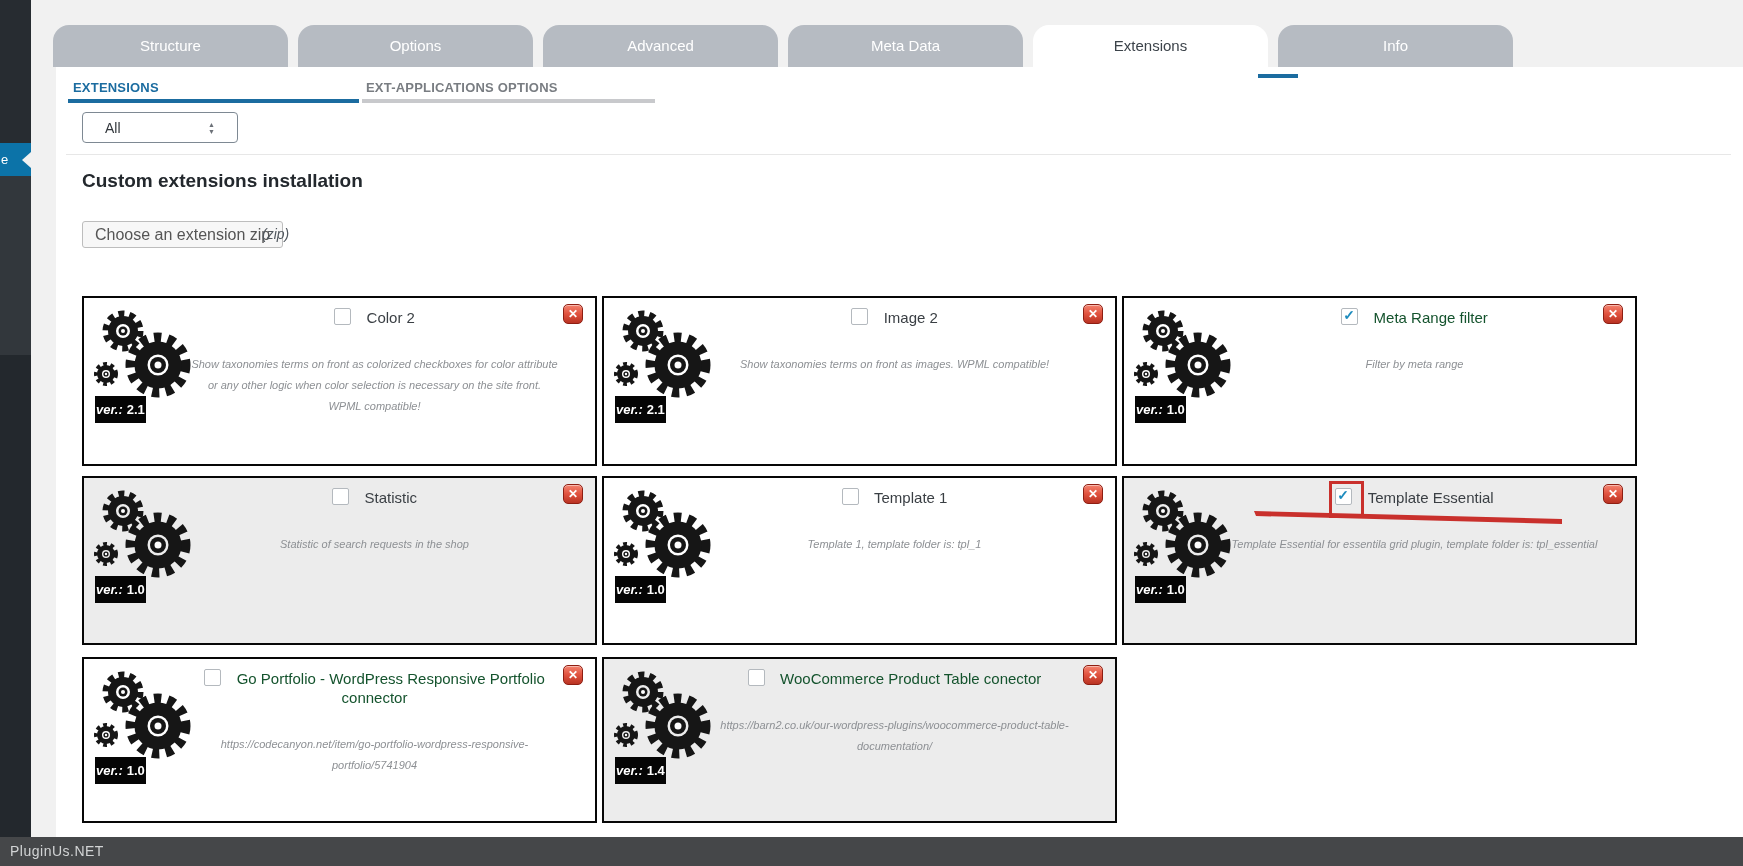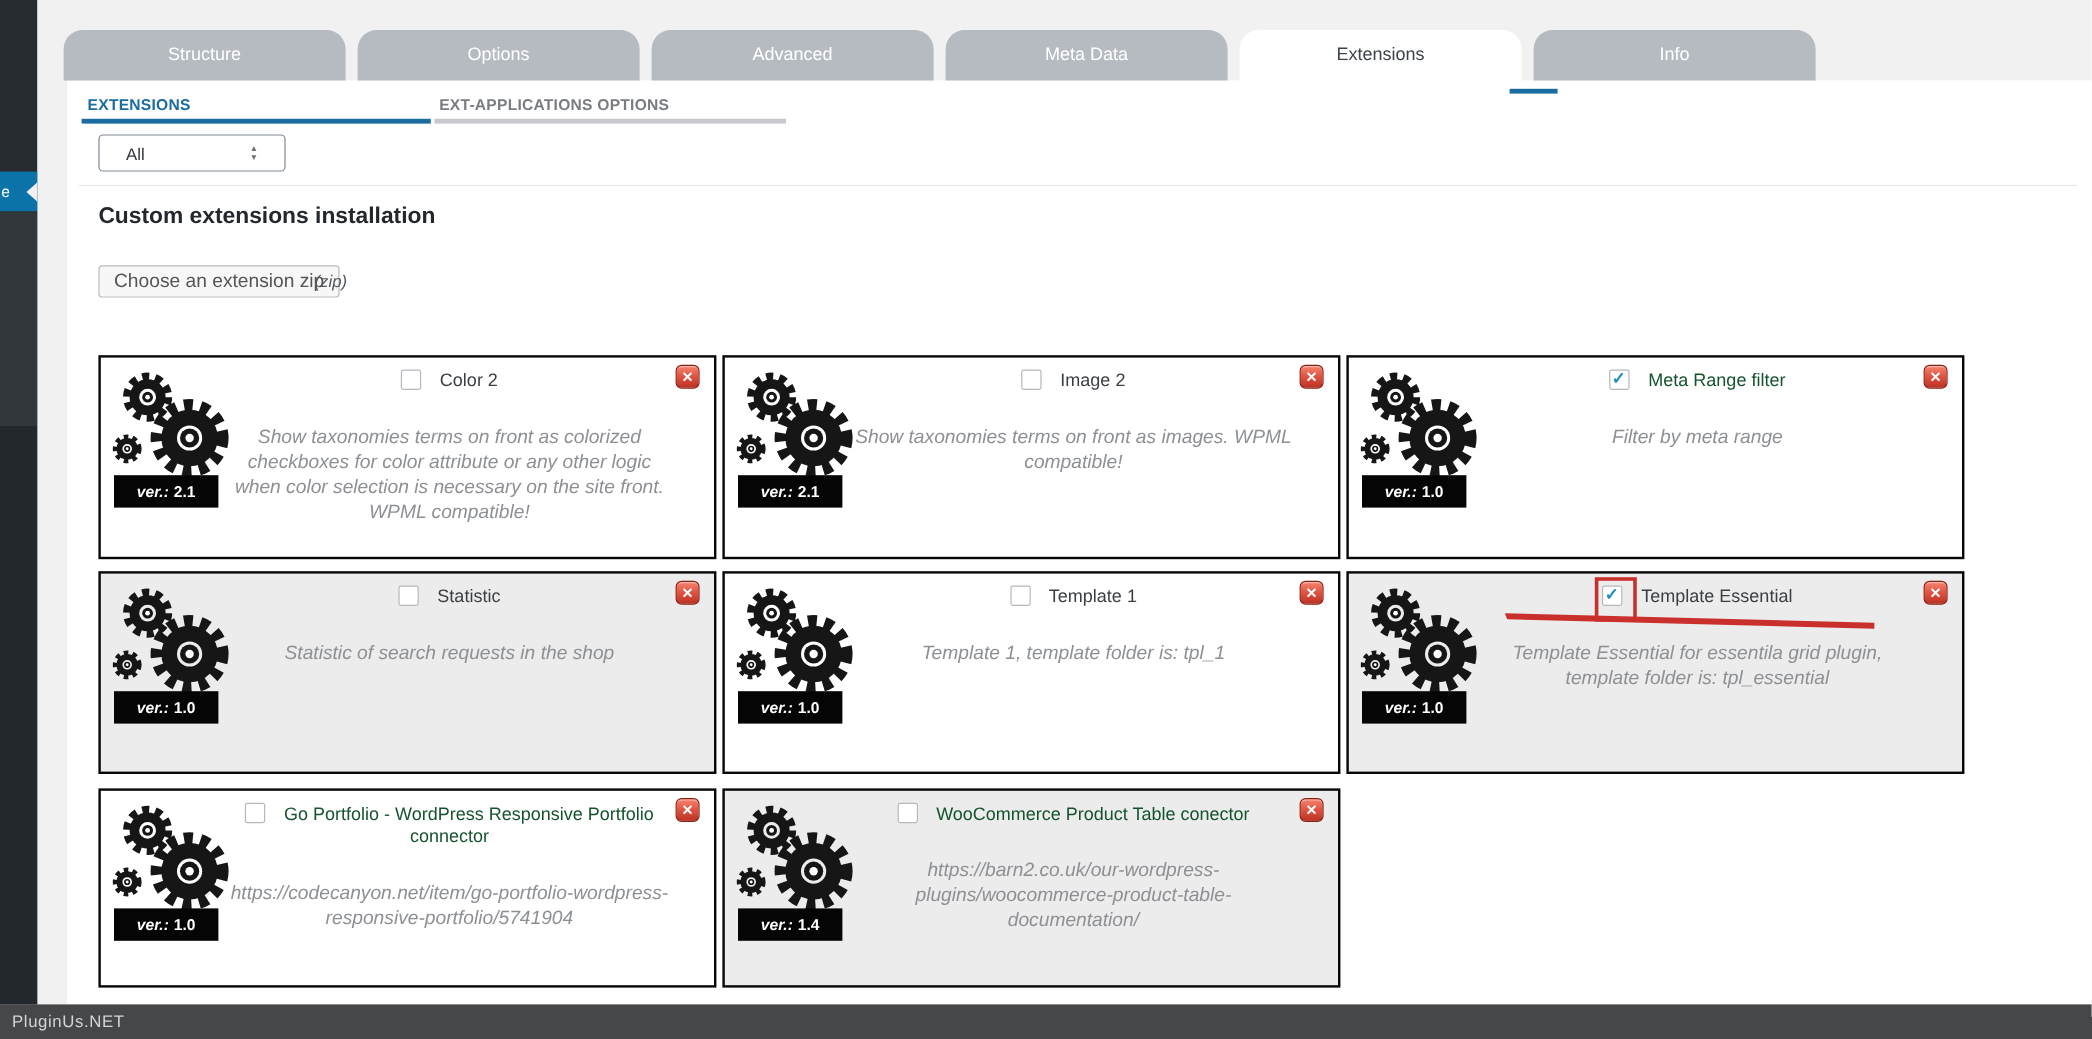--- a/index.html
+++ b/index.html
@@ -46,38 +46,38 @@
   .zip-hint { position:absolute; left:262px; top:226px; font-size:14px; font-style:italic; color:#50575e; }
   
   .grid { position:absolute; left:82px; top:296px; }
   .grid-row { display:flex; gap:5px; }
   .row-0 .card { height:170px; } .row-1 .card { height:169px; } .row-2 .card { height:166px; }
   .row-0 { margin-bottom:10px; } .row-1 { margin-bottom:12px; }
   .card { position:relative; width:515px; border:2px solid #070707; flex:none; }
   .card.bg-white { background:#fff; } .card.bg-gray { background:#ececec; }
   .gears { position:absolute; left:8px; top:6px; }
   .badge { position:absolute; left:11px; top:98px; background:#050505; color:#fff;
-    font-size:13px; padding:6px 19px; white-space:nowrap; }
+    font-size:13px; padding:6px 1px; white-space:nowrap; }
   .badge i { font-style:italic; font-weight:bold; margin-right:4px; }
   .badge b { font-weight:bold; }
   .close { position:absolute; right:12px; top:6px; width:20px; height:20px; border-radius:5px;
     background:linear-gradient(180deg,#f4836f 0%,#e0523f 50%,#b93323 100%);
     border:1px solid #8e1e12; color:#fff; text-align:center;
     box-shadow:inset 0 1px 0 rgba(255,255,255,.45); }
   .close span { font-size:12px; font-weight:bold; line-height:18px; display:block; }
   .content { margin:10px 36px 0 106px;text-align:center; }
   .cbwrap { position:relative; display:inline-block; vertical-align:top; }
   .cb { position:relative; display:inline-block; width:17px; height:17px; background:#fff;
     border:1px solid #b4b9be; border-radius:2px; margin-right:11px; vertical-align:top; }
   .cb .check { display:none; position:absolute; left:1px; top:-2px; color:#1e8cbe;
     font-size:14px; font-weight:bold; }
   .cb.checked .check { display:block; }
   .title { font-size:15px; color:#3a3f44; line-height:19px; }
   .title.link { color:#14532d; }
-  .desc { margin-top:27px; font-size:16px; font-style:italic; color:#8d9094; line-height:21px; }
+  .desc { margin-top:27px; font-size:11px; font-style:italic; color:#8d9094; line-height:21px; }
   
   .card .swoosh { display:none; }
   .card.annotated .cbwrap::after { content:''; position:absolute; left:-6px; top:-7px;
     width:29px; height:31px; border:3px solid #c9302c; }
   .card.annotated .swoosh { display:block; position:absolute; left:128px; top:32px; fill:#c9302c; }
   
   .footer { position:absolute; left:0; top:837px; width:1743px; height:29px; background:#454749;
     color:#d2d4d5; font-size:14px; line-height:29px; padding-left:10px; letter-spacing:.5px; }
 </style>
 </head>

